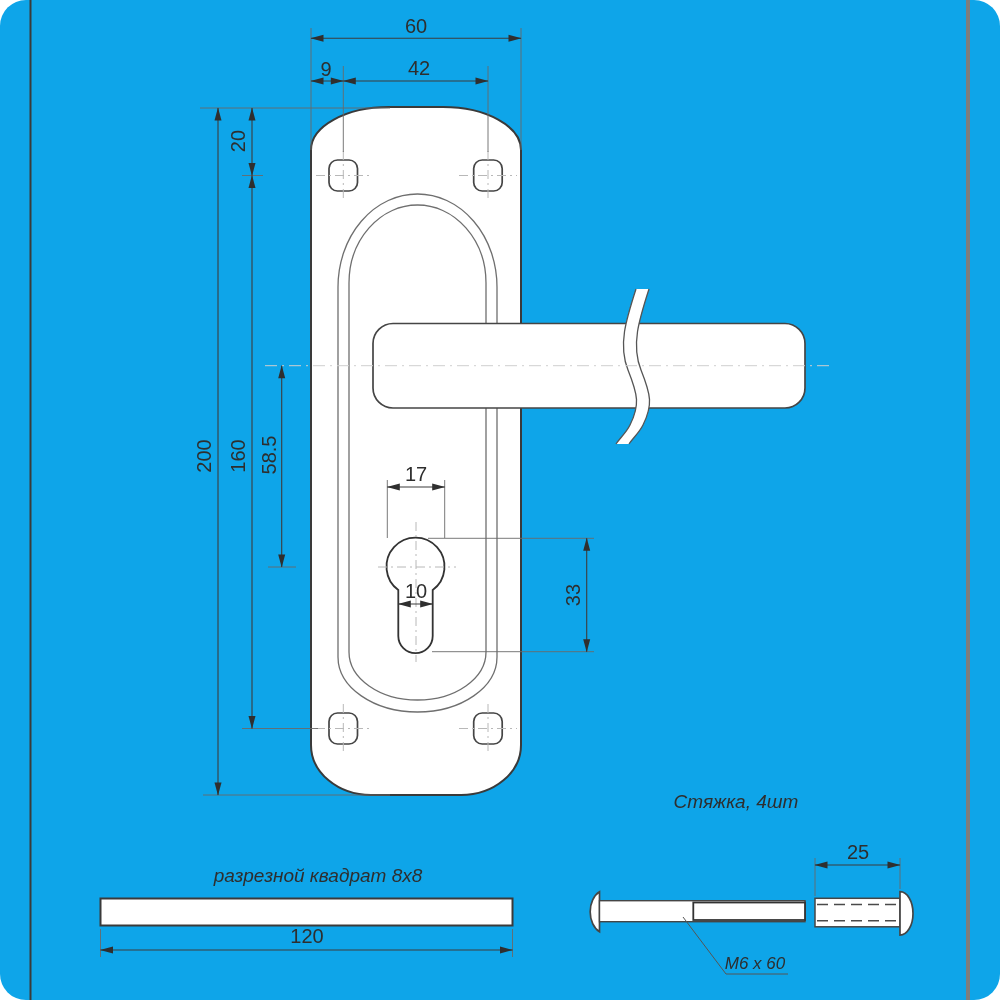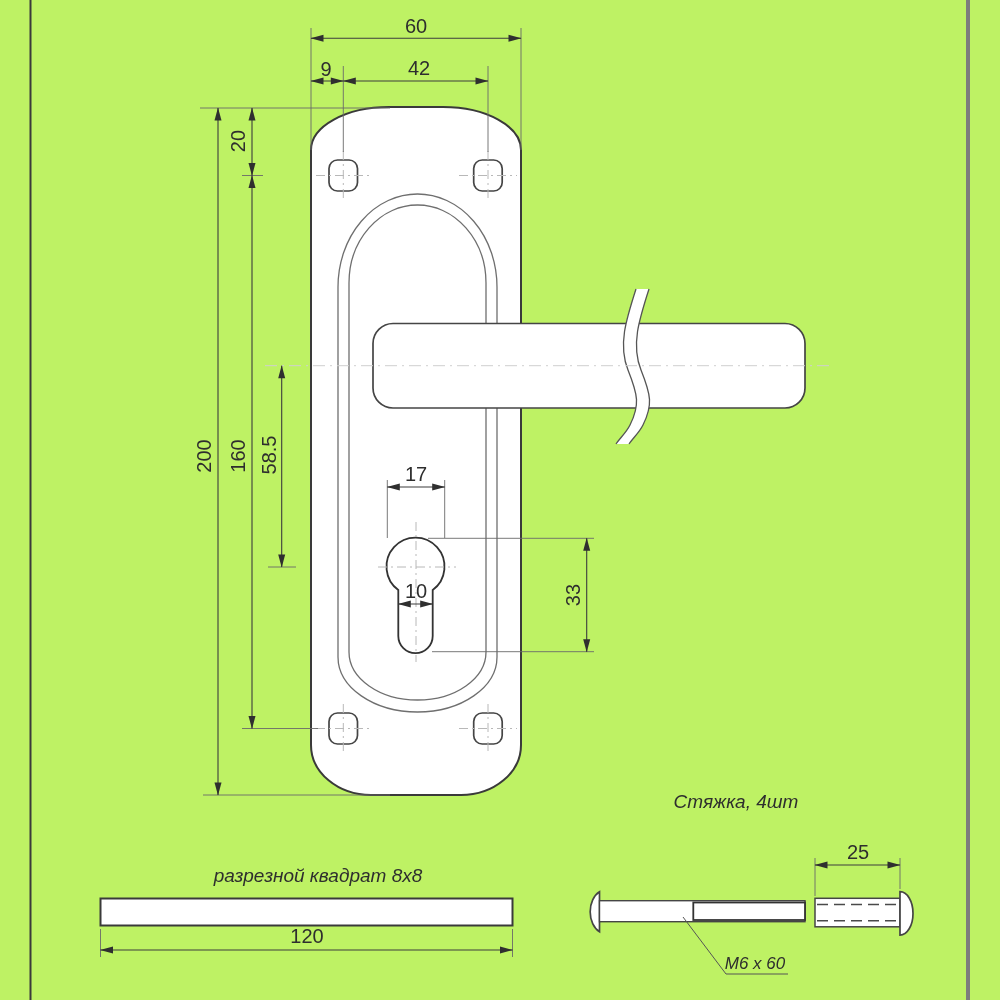--- a/index.html
+++ b/index.html
@@ -1,16 +1,16 @@
 <!DOCTYPE html>
 <html><head>
 <meta charset="utf-8">
 <style>
   html,body{margin:0;padding:0;background:#ffffff;}
-  .stage{width:1000px;height:1000px;position:relative;background:#bef264;}
+  .stage{width:1000px;height:1000px;position:relative;background:#0ea5e9;border-radius:26px;}
   svg{display:block;}
   .outline{stroke:#3a3a3a;stroke-width:2;fill:#fff;}
   .thin{stroke:#6f6f6f;stroke-width:1.3;fill:none;}
   .mid{stroke:#454545;stroke-width:1.7;fill:#fff;}
   .key{stroke:#333;stroke-width:1.8;fill:#fff;}
   .dim{stroke:#3c3c3c;stroke-width:1.1;fill:none;}
   .ext{stroke:#6a6a6a;stroke-width:0.9;fill:none;}
   .cl{stroke:#b8b8b8;stroke-width:1;stroke-dasharray:9 4 2 4;fill:none;}
   .cl2{stroke:#cfcfcf;stroke-width:1;stroke-dasharray:12 5 2 5;fill:none;}
   .leader{stroke:#555;stroke-width:1;fill:none;}

